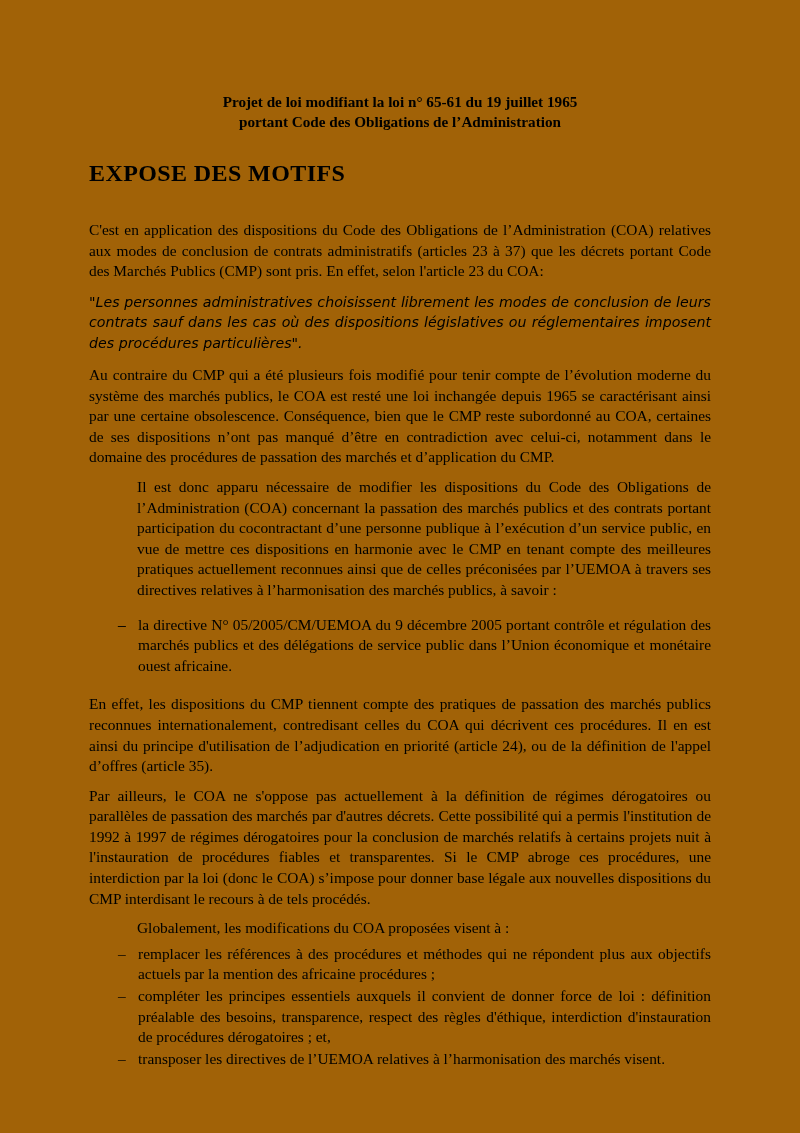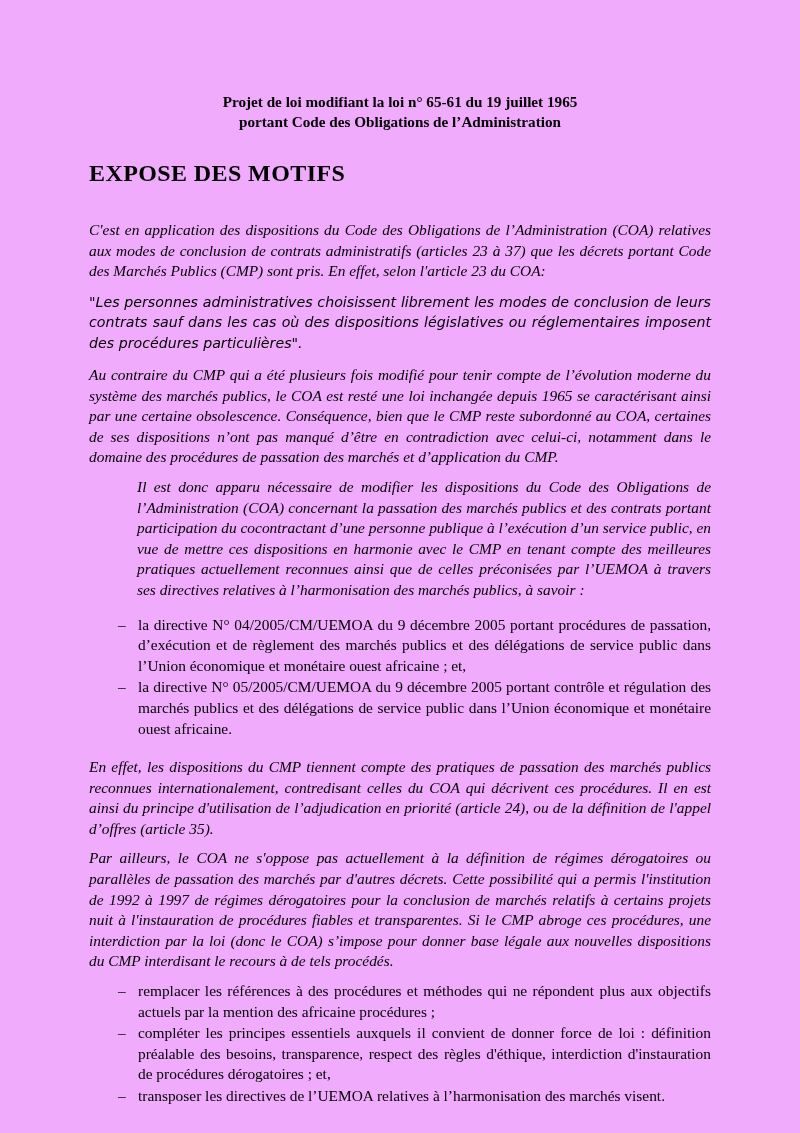--- a/index.html
+++ b/index.html
@@ -15,21 +15,21 @@
     color: #000000;
     -webkit-font-smoothing: antialiased;
   }
   .page {
     position: relative;
     width: 800px;
     height: 1133px;
     box-sizing: border-box;
     padding: 0;
     overflow: hidden;
-    background: #f0abfc;
+    background: #a16207;
   }
   .content {
     position: absolute;
     left: 89px;
     top: 92px;
     width: 622px;
   }
 
   
   .doc-title {
@@ -50,21 +50,20 @@
     letter-spacing: 0.4px;
   }
 
   
   .para {
     text-align: justify;
     font-size: 15.4px;
     line-height: 20.6px;
     margin: 0 0 9px 0;
     text-justify: inter-word;
-    font-style: italic;
   }
   .para.first {
     margin-top: 32px;
   }
   .para.tight {
     margin-bottom: 2px;
     margin-left: 48px;
   }
   .para.quote {
     font-family: "DejaVu Sans", "Liberation Sans", sans-serif;
@@ -117,34 +116,34 @@
 
     <p class="para quote">"Les personnes administratives choisissent librement les modes de conclusion de leurs contrats sauf dans les cas où des dispositions législatives ou réglementaires imposent des procédures particulières".</p>
 
     <p class="para">Au contraire du CMP qui a été plusieurs fois modifié pour tenir compte de l’évolution moderne du système des marchés publics, le COA est resté une loi inchangée depuis 1965 se caractérisant ainsi par une certaine obsolescence. Conséquence, bien que le CMP reste subordonné au COA, certaines de ses dispositions n’ont pas manqué d’être en contradiction avec celui-ci, notamment dans le domaine des procédures de passation des marchés et d’application du CMP.</p>
 
     <p class="para tight">Il est donc apparu nécessaire de modifier les dispositions du Code des Obligations de l’Administration (COA) concernant la passation des marchés publics et des contrats portant participation du cocontractant d’une personne publique à l’exécution d’un service public, en vue de mettre ces dispositions en harmonie avec le CMP en tenant compte des meilleures pratiques actuellement reconnues ainsi que de celles préconisées par l’UEMOA à travers ses directives relatives à l’harmonisation des marchés publics, à savoir :</p>
 
     <ul class="dash-list">
       <li>
         <span class="marker">–</span>
-        <span>la directive N° 04/2005/CM/UEMOA du 9 décembre 2005 portant procédures de passation, d’exécution et de règlement des marchés publics et des délégations de service public dans l’Union économique et monétaire ouest africaine ; et,</span>
       </li>
       <li>
         <span class="marker">–</span>
         <span>la directive N° 05/2005/CM/UEMOA du 9 décembre 2005 portant contrôle et régulation des marchés publics et des délégations de service public dans l’Union économique et monétaire ouest africaine.</span>
       </li>
     </ul>
 
     <div class="spacer-md"></div>
 
     <p class="para">En effet, les dispositions du CMP tiennent compte des pratiques de passation des marchés publics reconnues internationalement, contredisant celles du COA qui décrivent ces procédures. Il en est ainsi du principe d'utilisation de l’adjudication en priorité (article 24), ou de la définition de l'appel d’offres (article 35).</p>
 
     <p class="para">Par ailleurs, le COA ne s'oppose pas actuellement à la définition de régimes dérogatoires ou parallèles de passation des marchés par d'autres décrets. Cette possibilité qui a permis l'institution de 1992 à 1997 de régimes dérogatoires pour la conclusion de marchés relatifs à certains projets nuit à l'instauration de procédures fiables et transparentes. Si le CMP abroge ces procédures, une interdiction par la loi (donc le COA) s’impose pour donner base légale aux nouvelles dispositions du CMP interdisant le recours à de tels procédés.</p>
 
+    <p class="para tight">Globalement, les modifications du COA proposées visent à :</p>
 
     <ul class="dash-list tight-top">
       <li>
         <span class="marker">–</span>
         <span>remplacer les références à des procédures et méthodes qui ne répondent plus aux objectifs actuels par la mention des africaine procédures ;</span>
       </li>
       <li>
         <span class="marker">–</span>
         <span>compléter les principes essentiels auxquels il convient de donner force de loi : définition préalable des besoins, transparence, respect des règles d'éthique, interdiction d'instauration de procédures dérogatoires ; et,</span>
       </li>

